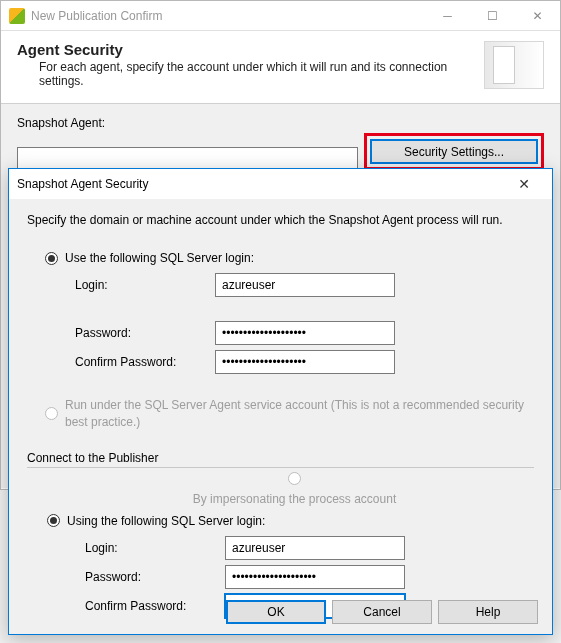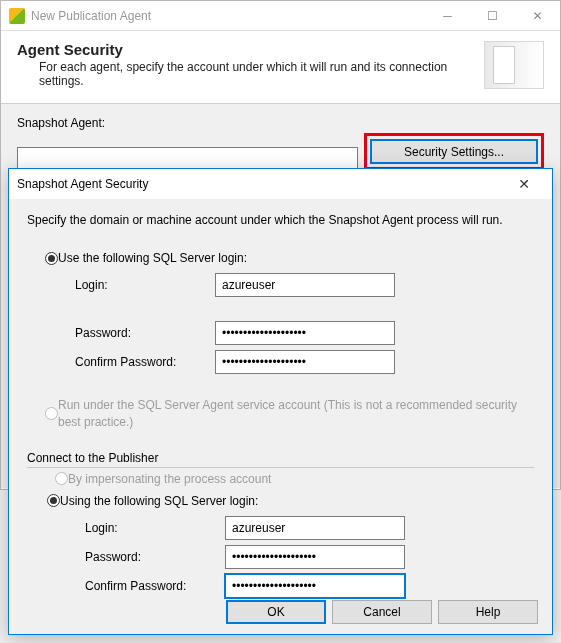--- a/index.html
+++ b/index.html
@@ -29,21 +29,21 @@
     
     
     .dialog { position: absolute; left: 8px; top: 168px; width: 545px; height: 467px; background: #f0f0f0; border: 1px solid #0078d7; box-shadow: 0 4px 18px rgba(0,0,0,0.25); }
     .dlg-title { height: 30px; background: #fff; display: flex; align-items: center; padding: 0 8px; }
     .dlg-title-text { flex: 1; font-size: 12px; color: #000; }
     .dlg-close { width: 40px; display:flex; align-items:center; justify-content:center; color:#333; font-size:14px; }
     
     .dlg-body { padding: 14px 18px 8px 18px; }
     .dlg-intro { font-size: 12px; color: #000000; margin-bottom: 24px; }
     
-    .radio-row { display: flex; align-items: center; margin: 4px 0 8px 18px; }
+    .radio-row { display: flex; align-items: center; gap: 7px; margin: 4px 0 8px 18px; }
     .radio-row.disabled { color: #9d9d9d; }
     .radio-dot { width: 13px; height: 13px; border: 1px solid #333; border-radius: 50%; display:flex; align-items:center; justify-content:center; background:#fff; flex-shrink:0; }
     .radio-row.disabled .radio-dot { border-color:#bdbdbd; }
     .radio-dot.on::after { content:""; width:7px; height:7px; background:#333; border-radius:50%; }
     
     .form-line { display: flex; align-items: center; margin: 5px 0 5px 48px; }
     .form-lbl { width: 140px; font-size: 12px; color:#000; }
     .form-inp { width: 180px; height: 24px; border: 1px solid #7a7a7a; background: #fff; padding: 2px 6px; font-size: 12px; font-family: inherit; }
     .form-inp.focus { border: 1px solid #0078d7; outline: 1px solid #0078d7; }
     .gap { height: 14px; }
@@ -57,21 +57,21 @@
     .dlg-footer { position:absolute; left:0; right:0; bottom:0; height:44px; display:flex; justify-content:flex-end; align-items:center; gap:6px; padding-right:14px; }
     .dlg-btn { width:100px; height:24px; background:#e1e1e1; border:1px solid #adadad; font-size:12px; cursor:pointer; }
     .dlg-btn.primary { border:2px solid #0078d7; }
   </style>
 </head>
 <body>
 
 <div class="main-window">
   <div class="titlebar">
     <div class="titlebar-icon"></div>
-    <div class="titlebar-text">New Publication Agent</div>
+    <div class="titlebar-text">New Publication Confirm</div>
     <div class="titlebar-btns">
       <div class="titlebar-btn">─</div>
       <div class="titlebar-btn">☐</div>
       <div class="titlebar-btn">✕</div>
     </div>
   </div>
   <div class="header-band">
     <div class="header-text">
       <div class="header-title">Agent Security</div>
       <div class="header-sub">For each agent, specify the account under which it will run and its connection settings.</div>
@@ -118,21 +118,21 @@
     <div class="gap"></div>
 
     <div class="radio-row disabled">
       <div class="radio-dot"></div>
       <div class="disabled-note" style="margin-left:0;">Run under the SQL Server Agent service account (This is not a recommended security best practice.)</div>
     </div>
 
     <div class="section">
       <div class="section-title">Connect to the Publisher</div>
       <hr class="section-rule">
-      <div class="radio-row disabled" style="margin-left:28px;">
+      <div class="radio-row disabled" style="margin-left:28px;flex-direction:column;">
         <div class="radio-dot"></div>
         <div>By impersonating the process account</div>
       </div>
       <div class="radio-row" style="margin-left:20px;">
         <div class="radio-dot on"></div>
         <div>Using the following SQL Server login:</div>
       </div>
       <div class="form-line" style="margin-left:58px;">
         <div class="form-lbl">Login:</div>
         <input class="form-inp" value="azureuser" style="">

